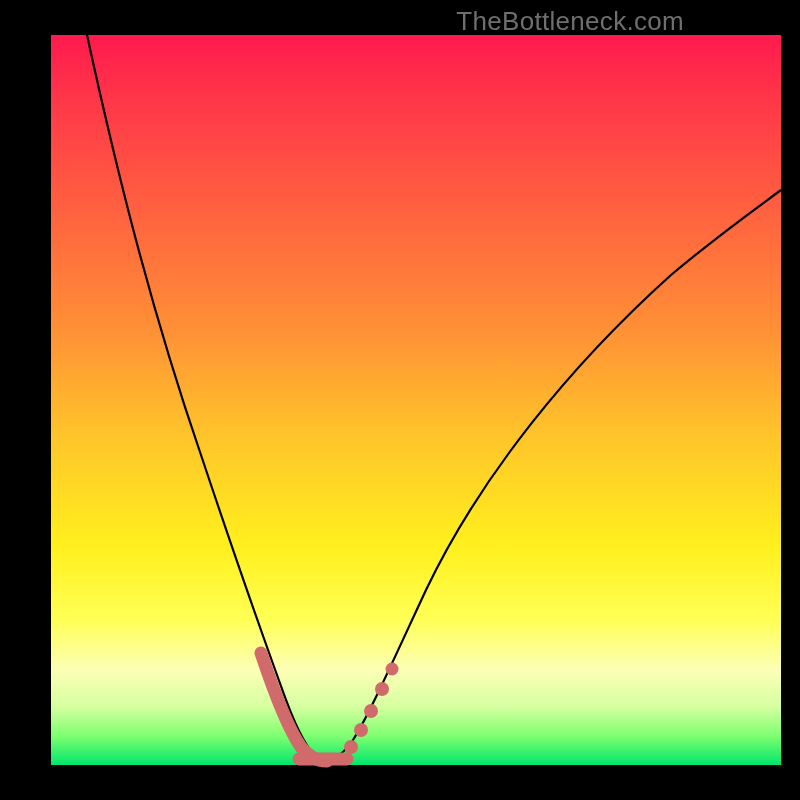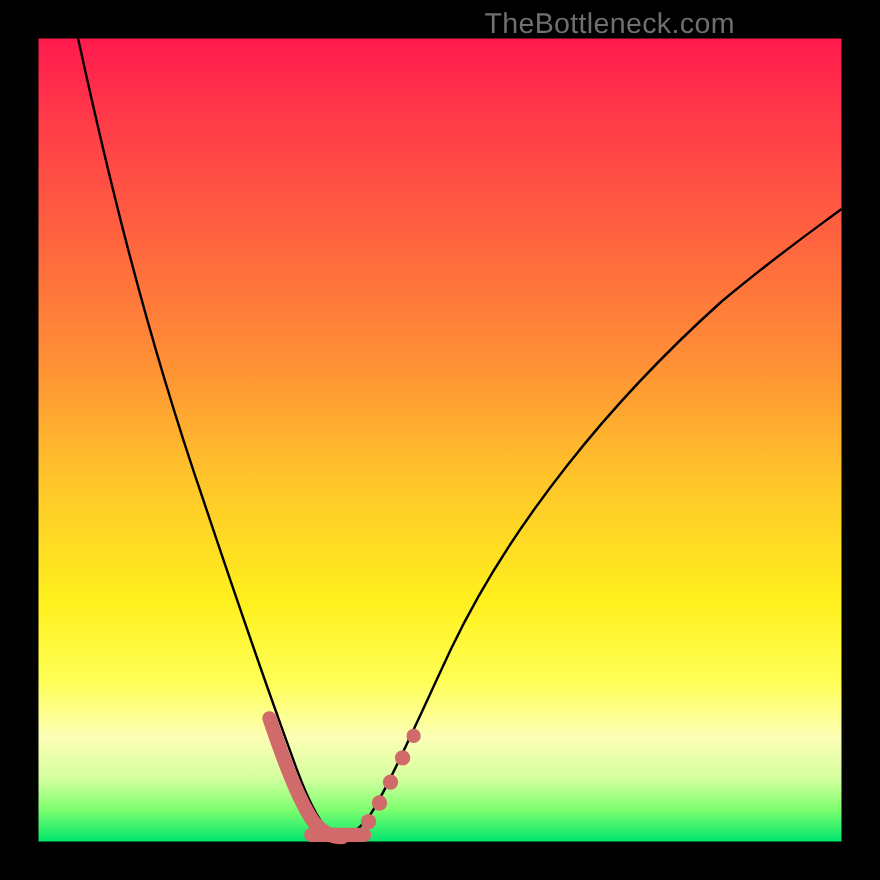--- a/index.html
+++ b/index.html
@@ -6,21 +6,21 @@
     margin: 0;
     padding: 0;
     width: 800px;
     height: 800px;
     overflow: hidden;
     background: #000;
     font-family: Arial, Helvetica, sans-serif;
   }
   .frame {
     position: absolute;
-    left: 0; top: 0;
+    left: 16px; top: 0;
     width: 682px; height: 800px;
     background: #000;
   }
   .plot {
     position: absolute;
     left: 35px;
     top: 35px;
     width: 730px;
     height: 730px;
     

